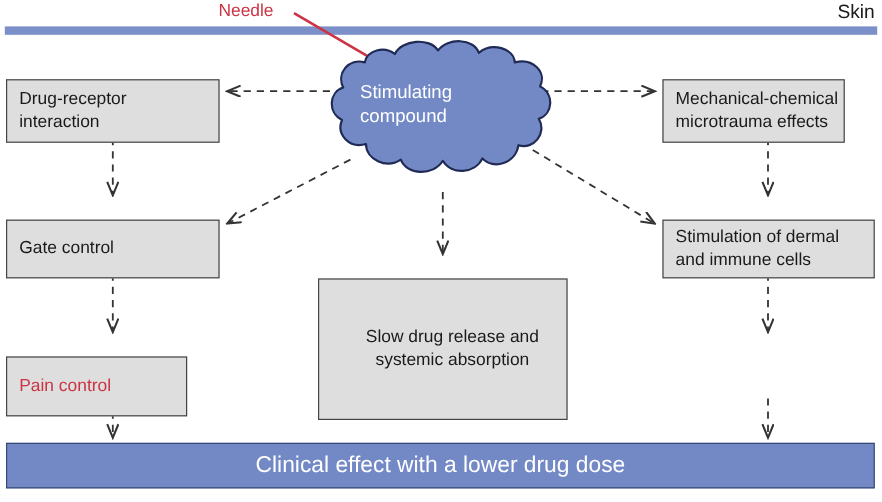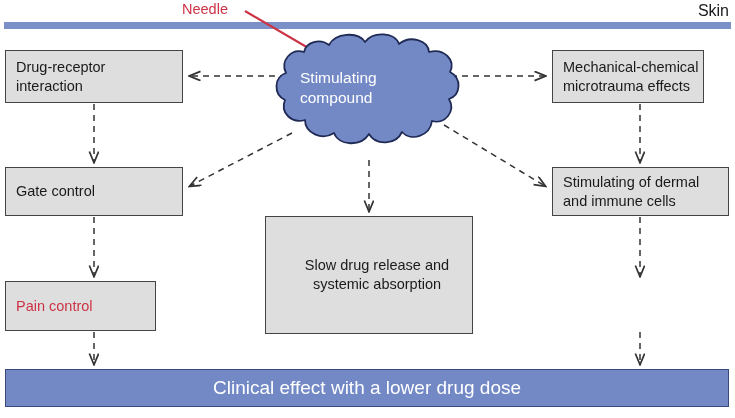--- a/index.html
+++ b/index.html
@@ -30,20 +30,21 @@
     background: #dedede;
     border: 1.6px solid #444444;
     box-sizing: border-box;
     display: flex;
     align-items: center;
     padding-left: 10px;
     font-size: 14.5px;
     line-height: 1.28;
     color: #1a1a1a;
     white-space: pre-line;
+    margin-top: 16px;
   }
   .node-box.accent-red {
     color: #cc3344;
   }
   .node-box.centered {
     justify-content: center;
     text-align: center;
     padding-left: 16px;
   }
   #box-drug-receptor { left: 5px;   top: 50px;  width: 178px; height: 53px; }
@@ -176,19 +177,19 @@
   <div class="node-box" id="box-gate-control">Gate control</div>
 
   <div class="node-box accent-red" id="box-pain-control">Pain control</div>
 
   <div class="node-box centered" id="box-slow-release">Slow drug release and
 systemic absorption</div>
 
   <div class="node-box" id="box-microtrauma">Mechanical-chemical
 microtrauma effects</div>
 
-  <div class="node-box" id="box-stimulation">Stimulating of dermal
+  <div class="node-box" id="box-stimulation">Stimulation of dermal
 and immune cells</div>
 
 
   <div id="bottom-bar">Clinical effect with a lower drug dose</div>
 
 </div>
 
 </body></html>

